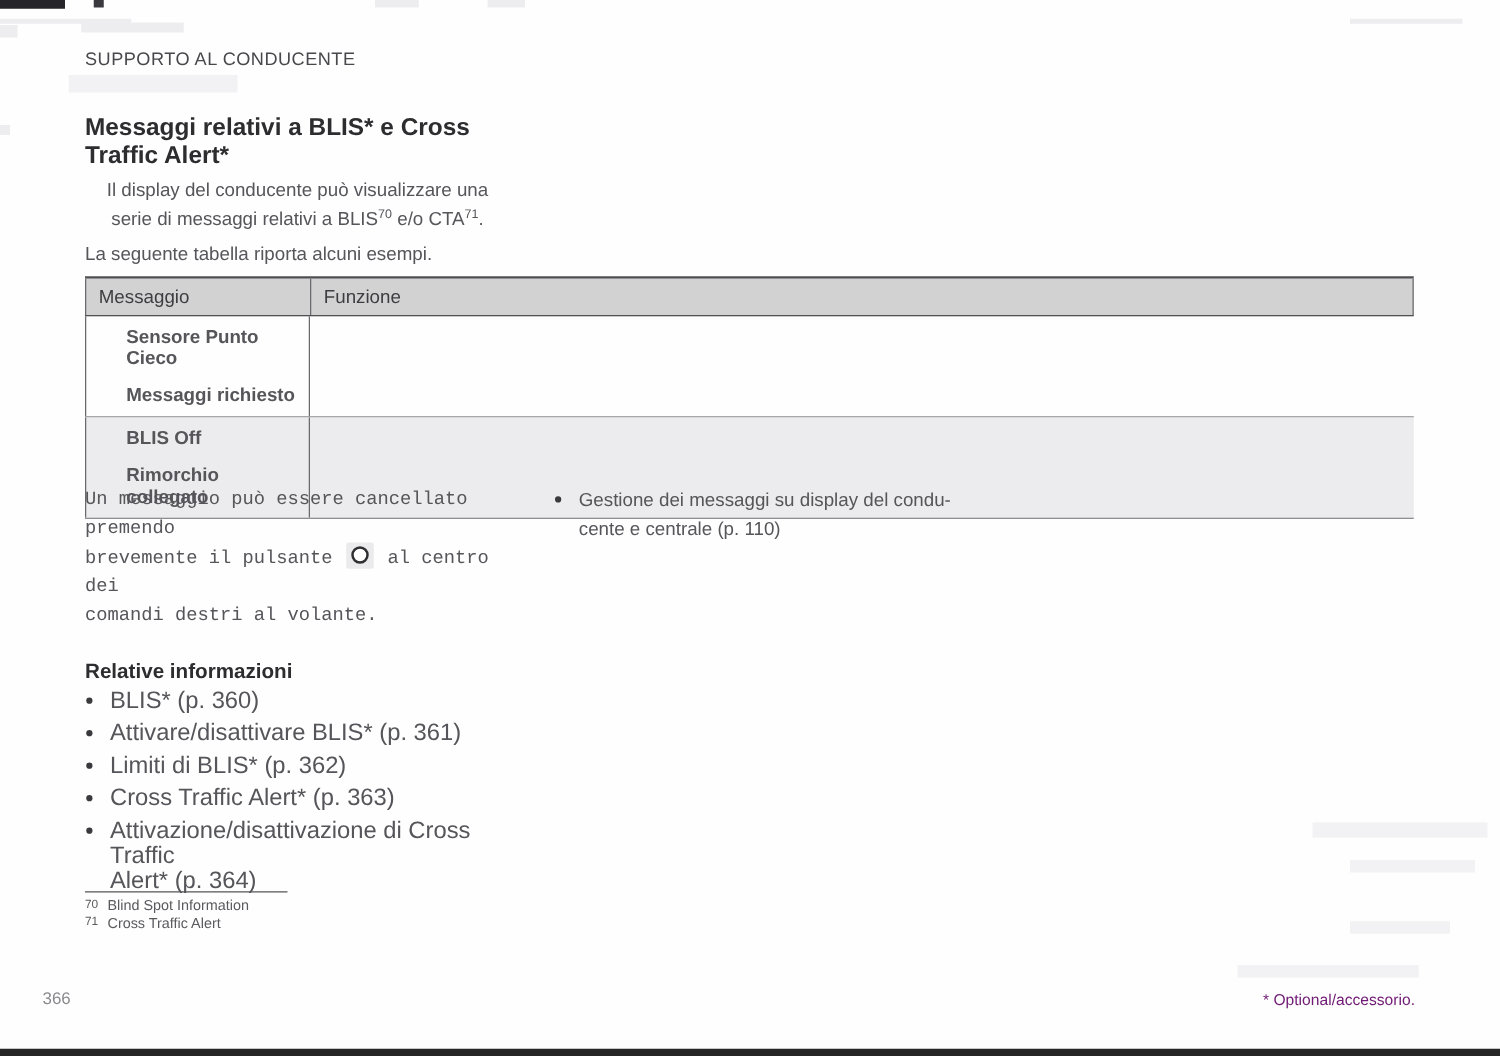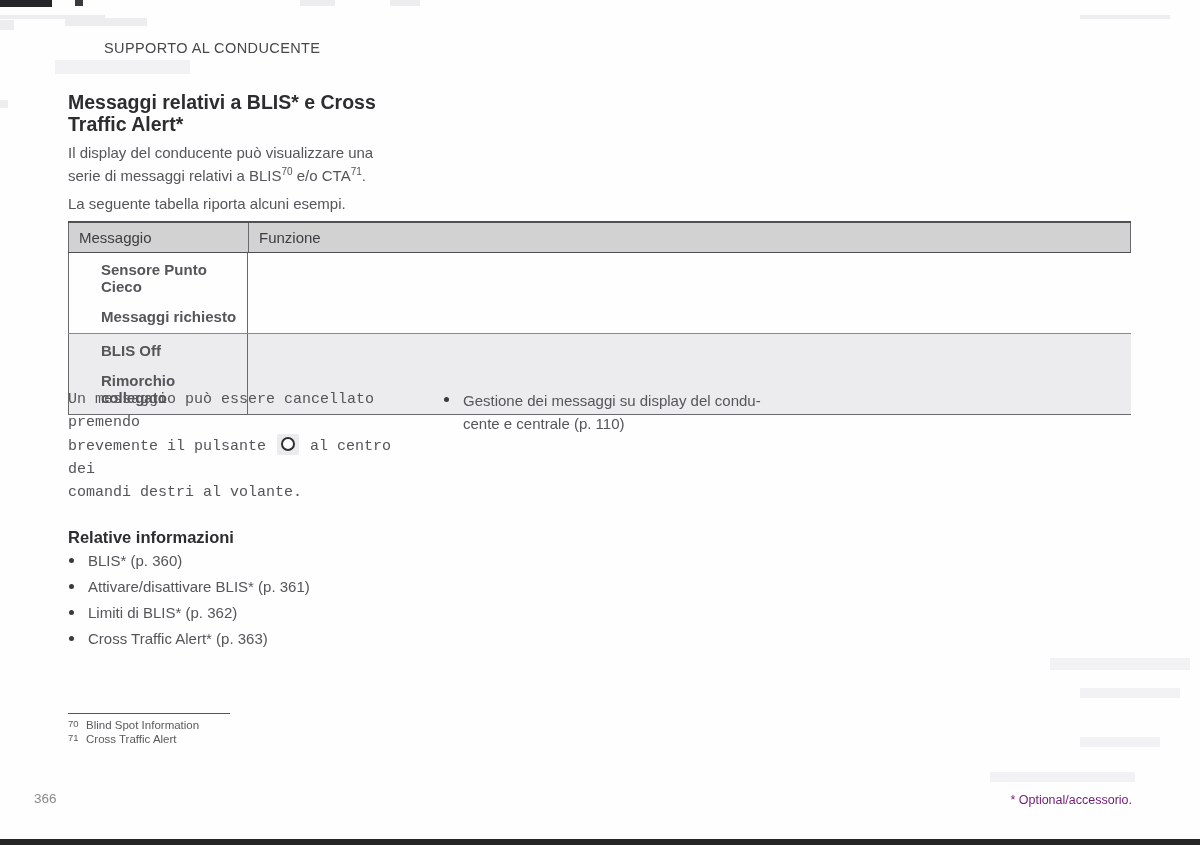--- a/index.html
+++ b/index.html
@@ -13,31 +13,31 @@
   
   .artifact { position:absolute; }
   .a-darkbar { background:#26262a; }
   .a-dash   { background:#3a3a3e; }
   .a-faint  { background:#ededf0; }
   .a-ghost  { background:#f2f2f4; }
   .bottom-bar { position:absolute; left:0; right:0; bottom:0; height:6px; background:#262626; }
   
   .eyebrow {
     position:absolute; left:68px; top:40px;
-    font-size:14.5px; letter-spacing:0.4px; color:#48484c;margin-left:36px;
+    font-size:14.5px; letter-spacing:0.4px; color:#48484c;
   }
   .title {
     position:absolute; left:68px; top:92px; width:420px;
     font-size:19.5px; font-weight:bold; color:#2d2d30; line-height:21.5px;
     white-space:pre-line;
   }
   
   .intro {
     position:absolute; left:68px; top:141px; width:340px;
-    font-size:15px; line-height:23px; white-space:pre-line;
+    font-size:15px; line-height:23px; white-space:pre-line;text-align:center;
   }
   sup.fn { font-size:10px; vertical-align:6px; line-height:0; }
   .caption {
     position:absolute; left:68px; top:195px; width:600px;
     font-size:15px;
   }
   
   .msg-table {
     position:absolute; left:68px; top:221px; width:1063px;
     border-top:2px solid #505054; border-bottom:1px solid #6a6a6e;
@@ -75,21 +75,21 @@
   .bullet-item .dot {
     width:5px; height:5px; border-radius:50%; background:#3a3a3e;
     margin:8px 14px 0 1px; flex:none;
   }
   .bullet-item .b-text { white-space:pre-line; }
   
   .related-h {
     position:absolute; left:68px; top:528px;
     font-size:16.5px; font-weight:bold; color:#2d2d30;
   }
-  .related-list { position:absolute; left:68px; top:551px; width:360px; font-size:15px; }
+  .related-list { position:absolute; left:68px; top:551px; width:360px; font-size:19px; }
   .related-list .bullet-item { margin-bottom:6px; }
   .related-list .b-text { line-height:20px; }
   .related-list .dot { margin-top:7px; }
   
   .footnotes { position:absolute; left:68px; top:713px; width:300px; }
   .fn-rule { width:162px; border-top:1px solid #55555a; margin-bottom:4px; }
   .fn-line { font-size:11.5px; line-height:14px; color:#5a5a5e; display:flex; }
   .fn-num { font-size:9.5px; vertical-align:top; margin-right:7px; position:relative; top:-1px; width:11px; flex:none; }
   
   .page-num { position:absolute; left:34px; top:791px; font-size:13.5px; color:#8a8a8e; }
@@ -170,20 +170,25 @@
       <span class="b-text">Attivare/disattivare BLIS* (p. 361)</span>
     </div>
     <div class="bullet-item">
       <span class="dot"></span>
       <span class="b-text">Limiti di BLIS* (p. 362)</span>
     </div>
     <div class="bullet-item">
       <span class="dot"></span>
       <span class="b-text">Cross Traffic Alert* (p. 363)</span>
     </div>
+    <div class="bullet-item">
+      <span class="dot"></span>
+      <span class="b-text">Attivazione/disattivazione di Cross Traffic
+Alert* (p. 364)</span>
+    </div>
   </div>
 
   <div class="footnotes">
     <div class="fn-rule"></div>
     <div class="fn-line">
       <span class="fn-num">70</span>
       <span>Blind Spot Information</span>
     </div>
     <div class="fn-line">
       <span class="fn-num">71</span>

